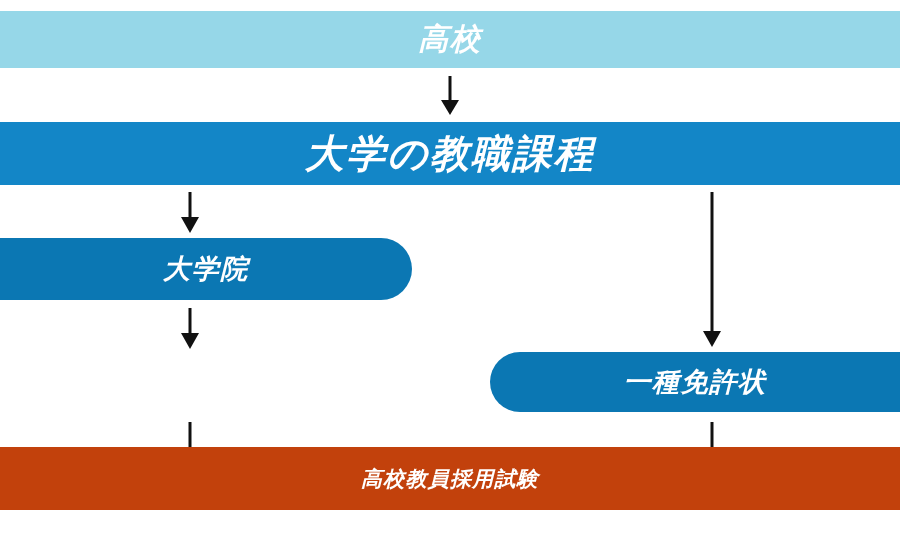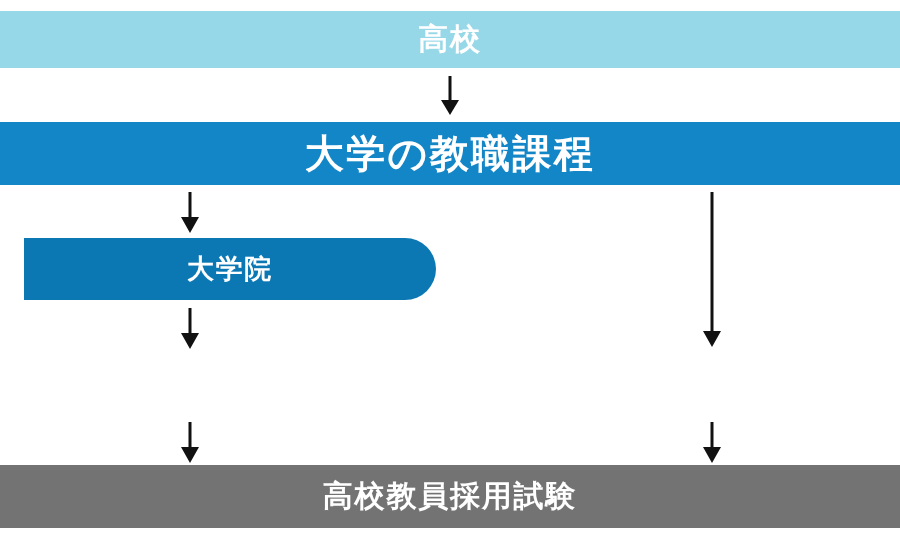--- a/index.html
+++ b/index.html
@@ -24,34 +24,34 @@
   .node {
     position: absolute;
     display: flex;
     align-items: center;
     justify-content: center;
     color: #ffffff;
     font-weight: bold;
     letter-spacing: 0.06em;
     white-space: nowrap;
     box-sizing: border-box;
+    font-style: italic;
   }
 
   
   .band {
     left: 0;
     width: 900px;
   }
 
   
   .pill-right {
     left: 0;
     border-top-right-radius: 999px;
     border-bottom-right-radius: 999px;
-    margin-left: 24px;
   }
   
   .pill-left {
     border-top-left-radius: 999px;
     border-bottom-left-radius: 999px;
   }
 
   
   #node-highschool {
     top: 11px;
@@ -83,24 +83,24 @@
   }
   #node-isshu {
     top: 352px;
     left: 490px;
     width: 410px;
     height: 60px;
     background: #0b77b3;
     font-size: 27px;
   }
   #node-exam {
-    top: 465px;
+    top: 447px;
     height: 63px;
-    background: #737373;
-    font-size: 30px;
+    background: #c2410c;
+    font-size: 21px;
   }
 
   
   .arrow {
     position: absolute;
     width: 30px;
     pointer-events: none;
   }
   .arrow svg { display: block; }
 
@@ -144,20 +144,21 @@
   <div id="node-graduate" class="node pill-right">大学院</div>
 
   <div id="arrow-grad-to-sen" class="arrow">
     <svg width="30" height="42" viewBox="0 0 30 42" aria-hidden="true">
       <line x1="15" y1="0" x2="15" y2="27" stroke="#111111" stroke-width="3"></line>
       <polygon points="6,25 24,25 15,41" fill="#111111"></polygon>
     </svg>
   </div>
 
 
+  <div id="node-isshu" class="node pill-left">一種免許状</div>
 
   <div id="arrow-sen-to-exam" class="arrow">
     <svg width="30" height="42" viewBox="0 0 30 42" aria-hidden="true">
       <line x1="15" y1="0" x2="15" y2="27" stroke="#111111" stroke-width="3"></line>
       <polygon points="6,25 24,25 15,41" fill="#111111"></polygon>
     </svg>
   </div>
 
   <div id="arrow-isshu-to-exam" class="arrow">
     <svg width="30" height="42" viewBox="0 0 30 42" aria-hidden="true">

